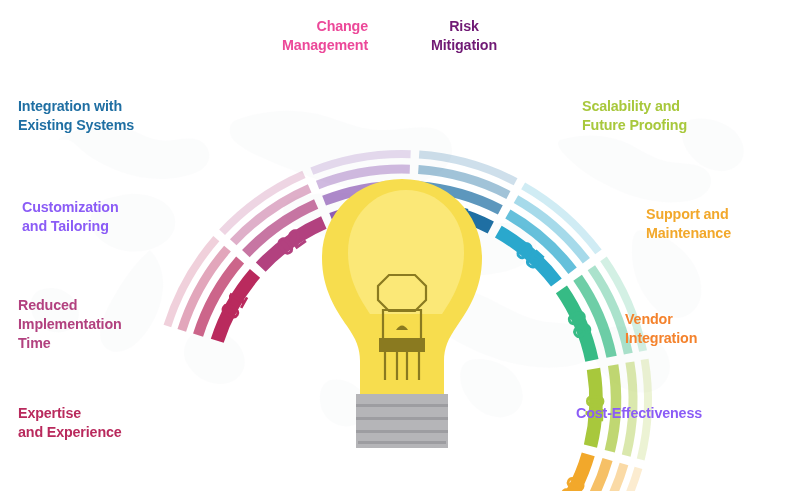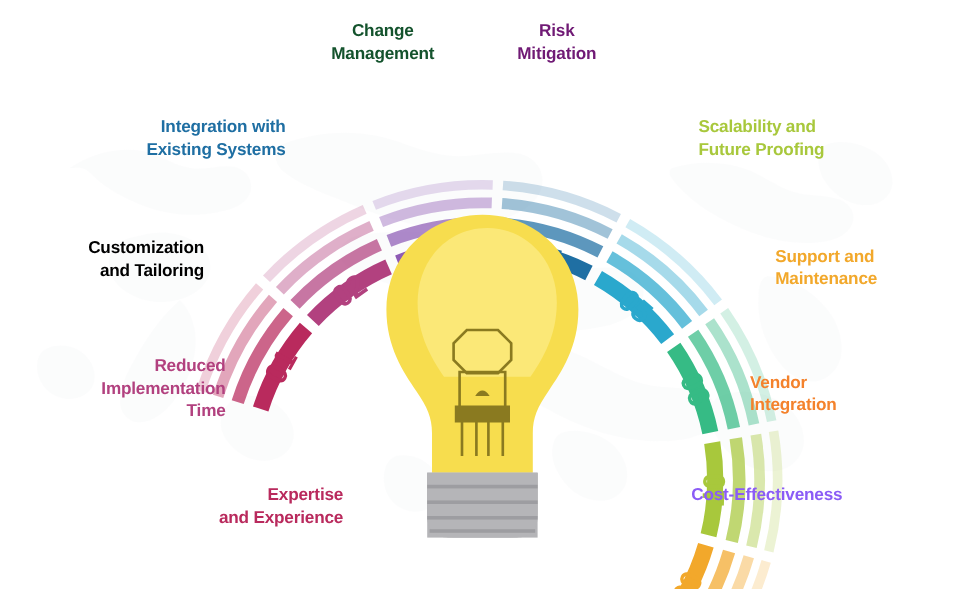--- a/index.html
+++ b/index.html
@@ -13,21 +13,21 @@
   #worldmap{position:absolute;inset:0;opacity:.055;}
   #wheel{position:absolute;left:0;top:0;width:800px;height:491px;}
   .lbl{
     position:absolute;
     font-weight:bold;
     font-size:14.3px;
     line-height:1.33;
     letter-spacing:-.15px;
     white-space:pre-line;
   }
-  .lbl.r{text-align:right;}
+  .lbl.r{text-align:left;}
   .lbl.l{text-align:left;}
   .lbl.c{text-align:center;}
 </style>
 </head>
 <body>
 
 <div id="stage">
 
   <svg id="worldmap" viewBox="0 0 800 491" aria-hidden="true">
     <g fill="#c9ccd4">
@@ -151,25 +151,25 @@
     </g>
   </g>
 </g>
     </svg>
 
 <div class="lbl r" style="left: 18px; top: 404px; width: 268px; color: rgb(185, 42, 93);">Expertise
 and Experience</div>
     <div class="lbl r" style="left: 18px; top: 296px; width: 170px; color: rgb(178, 65, 127);">Reduced
 Implementation
 Time</div>
-    <div class="lbl r" style="left: 2px; top: 198px; width: 168px; color: #000000;">Customization
+    <div class="lbl r" style="left: 22px; top: 198px; width: 168px; color: #8b5cf6;">Customization
 and Tailoring</div>
     <div class="lbl r" style="left: 18px; top: 97px; width: 220px; color: rgb(31, 111, 163);">Integration with
 Existing Systems</div>
-    <div class="lbl c" style="left: 249px; top: 17px; width: 140px; color: #14532d;">Change
+    <div class="lbl c" style="left: 228px; top: 17px; width: 140px; color: #ec4899; text-align: right;">Change
 Management</div>
     <div class="lbl c" style="left: 404px; top: 17px; width: 120px; color: #701a75;">Risk
 Mitigation</div>
     <div class="lbl l" style="left: 582px; top: 97px; width: 220px; color: rgb(168, 200, 60);">Scalability and
 Future Proofing</div>
     <div class="lbl l" style="left: 646px; top: 205px; width: 170px; color: rgb(242, 168, 43);">Support and
 Maintenance</div>
     <div class="lbl l" style="left: 625px; top: 310px; width: 170px; color: rgb(244, 130, 44);">Vendor
 Integration</div>
     <div class="lbl l" style="left: 576px; top: 404px; width: 220px; color: #8b5cf6;">Cost-Effectiveness</div>

